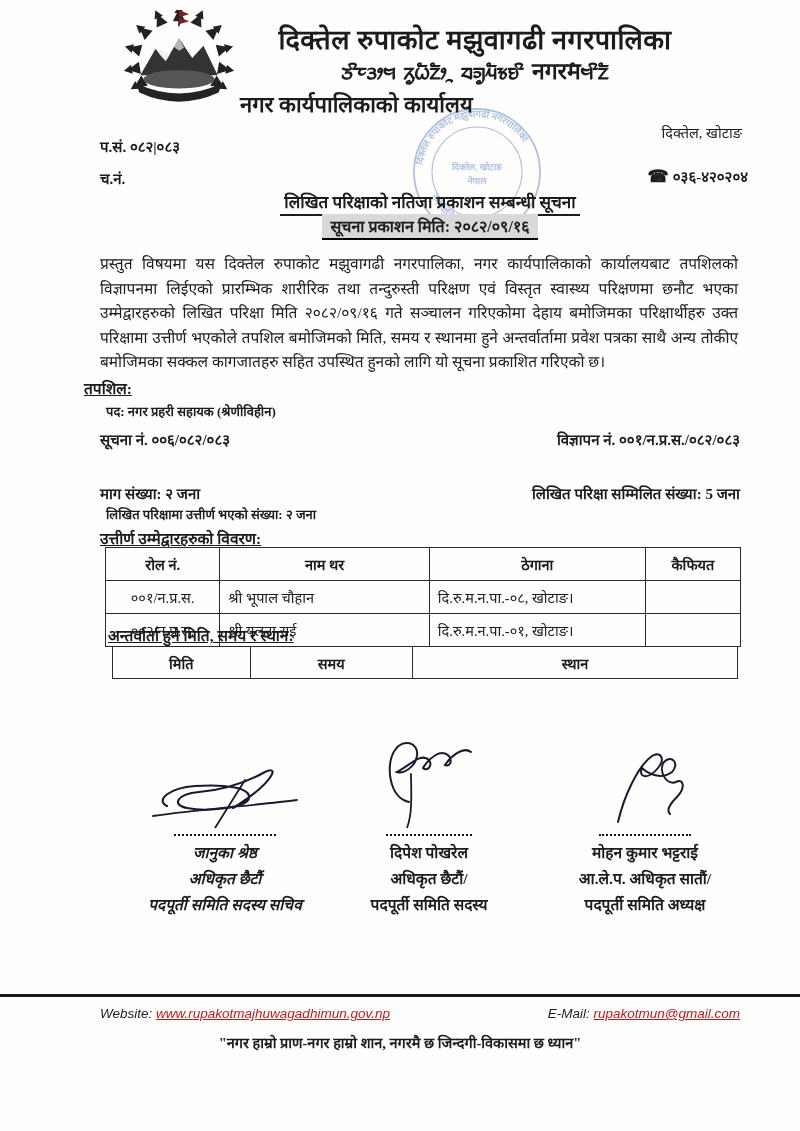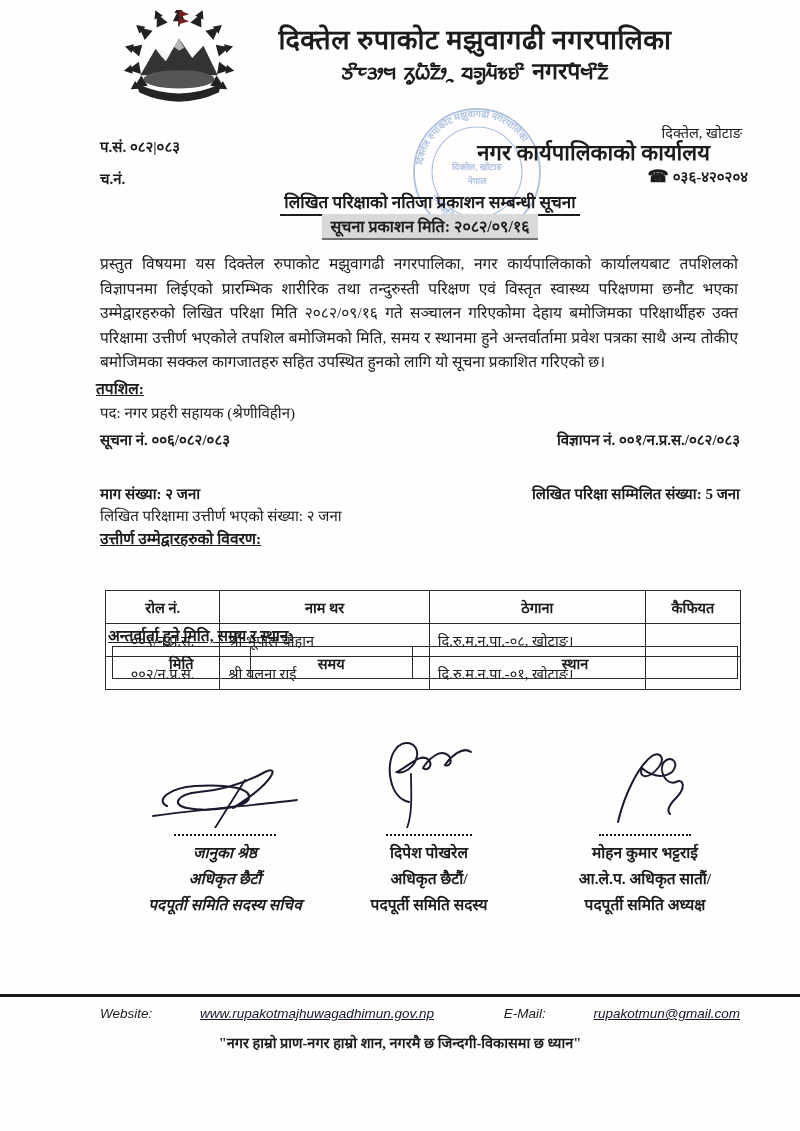--- a/index.html
+++ b/index.html
@@ -8,52 +8,52 @@
     position:relative; width:800px; height:1131px; margin:0 auto;
     background:#fffefd; color:#1c1c1c; overflow:hidden;
   }
   .abs { position:absolute; }
   
   .logo { left:122px; top:10px; width:114px; height:106px; }
   .hdr-name   { left:240px; top:20px; width:470px; text-align:center;
                 font-size:27px; font-weight:bold; letter-spacing:.5px; }
   .hdr-kirat  { left:240px; top:54px; width:470px; text-align:center;
                 font-size:23px; font-weight:bold; font-family:"DejaVu Sans",sans-serif; }
-  .hdr-office { left:240px; top:88px; width:470px; text-align:right;
-                font-size:22px; font-weight:bold;margin-top:48px; }
+  .hdr-office { left:240px; top:88px; width:470px; text-align:left;
+                font-size:22px; font-weight:bold; }
   .hdr-loc    { right:58px; top:122px; font-size:14.5px; }
   .hdr-phone  { right:52px; top:140px; font-size:15px; font-weight:bold;margin-top:26px; }
   .hdr-phone .ph-icon { font-size:17px; margin-right:4px; }
   .ref-no  { left:100px; top:136px; font-size:15px; font-weight:bold; }
   .disp-no { left:100px; top:168px; font-size:15px; font-weight:bold; }
   
   .stamp { left:392px; top:90px; opacity:.45; pointer-events:none; }
   
   .title-wrap { left:100px; top:190px; width:660px; text-align:center; }
   .n-title { display:inline-block; font-size:17px; font-weight:bold;
              border-bottom:2px solid #1c1c1c; padding:0 4px 1px; }
   .n-sub-wrap { left:100px; top:214px; width:660px; text-align:center; }
   .n-sub { display:inline-block; font-size:16px; font-weight:bold;
-           background:#d9d9d9; border-bottom:2px solid #737373; padding:1px 8px; }
+           background:#d9d9d9; border-bottom:2px solid #000000; padding:1px 8px; }
   
   .para { left:100px; top:252px; width:638px; font-size:15.5px;
           line-height:24.5px; text-align:justify; }
   
   .sec-head { font-size:15.5px; font-weight:bold; text-decoration:underline; }
-  .d-tapasil { left:96px; top:377px; }
-  .d-line { left:100px; top:402px; width:640px; font-size:15px; font-weight:normal; }
+  .d-tapasil { left:84px; top:377px; }
+  .d-line { left:106px; top:402px; width:640px; font-size:13px; font-weight:bold; }
   .d-row  { left:100px; width:640px; font-size:15px; font-weight:bold;
             display:flex; justify-content:space-between; }
   .d-row .r { text-align:right; }
   
   .t-head1 { left:100px; top:527px; }
   table { border-collapse:collapse; }
   td, th { border:1.6px solid #2b2b2b; font-size:14.5px; padding:3px 8px; }
   th { font-weight:bold; }
-  .tbl1 { left:105px; top:547px; width:636px;margin-top:43px; }
+  .tbl1 { left:105px; top:547px; width:636px; }
   .tbl1 th { text-align:center; }
   .tbl1 th.c, .tbl1 td.c { text-align:center; }
   .tbl1 col.c1{width:18%;} .tbl1 col.c2{width:33%;} .tbl1 col.c3{width:34%;} .tbl1 col.c4{width:15%;}
   .tbl1 tr { height:33px; }
   .t-head2 { left:108px; top:624px; }
   .tbl2 { left:112px; top:646px; width:626px; }
   .tbl2 th, .tbl2 td { text-align:center; }
   .tbl2 col.c1{width:22%;} .tbl2 col.c2{width:26%;} .tbl2 col.c3{width:52%;}
   .tbl2 tr.hd { height:32px; } .tbl2 tr.bd { height:62px; }
   .tbl2 td { vertical-align:top; padding-top:4px; line-height:24px; }
@@ -63,21 +63,21 @@
   .sig-art { height:62px; position:relative; }
   .sig-art svg { position:absolute; left:50%; transform:translateX(-50%); bottom:-6px; }
   .dots { display:inline-block; border-bottom:2.6px dotted #161616; height:2px; margin-top:2px; }
   .s1 .dots{width:102px;} .s2 .dots{width:86px;} .s3 .dots{width:92px;}
   .sig-name, .sig-rank, .sig-role { font-size:15.5px; font-weight:bold; line-height:26px; }
   
   .f-rule { left:0; top:994px; width:800px; height:3px; background:#1a1a1a; }
   .f-line { left:100px; top:1006px; width:640px; display:flex;
             justify-content:space-between; font-size:13.5px; font-style:italic;
             font-family:"Liberation Sans","DejaVu Sans",sans-serif; }
-  .f-line a { color:#0f172a;margin-left:44px; }
+  .f-line a { color:#b91c1c; }
   .f-slogan { left:0; top:1032px; width:800px; text-align:center;
               font-size:14.5px; font-weight:bold; }
 </style>
 </head>
 <body>
 
 <div class="page">
 
   <svg class="abs logo" viewBox="0 0 112 104">
     <defs>
@@ -114,21 +114,21 @@
       <textPath href="#arcT" startOffset="4%">दिक्तेल रुपाकोट मझुवागढी नगरपालिका</textPath>
     </text>
     <text fill="#4d79bd" font-size="9.5" font-weight="bold">
       <textPath href="#arcB" startOffset="12%">नगरपालिकाको कार्यालय</textPath>
     </text>
     <text x="85" y="80" text-anchor="middle" fill="#4d79bd" font-size="9" font-weight="bold">दिक्तेल, खोटाङ</text>
     <text x="85" y="94" text-anchor="middle" fill="#4d79bd" font-size="9" font-weight="bold">नेपाल</text>
   </svg>
 
   <div class="abs hdr-name">दिक्तेल रुपाकोट मझुवागढी नगरपालिका</div>
-  <div class="abs hdr-kirat">ᤍᤡᤰᤋᤣᤗ ᤖᤢᤐᤠᤁᤥᤳ ᤔᤈᤢᤘᤠᤃᤎᤡ नगरपᤠᤗᤡᤁᤠ</div>
+  <div class="abs hdr-kirat">ᤍᤡᤰᤋᤣᤗ ᤖᤢᤐᤠᤁᤥᤳ ᤔᤈᤢᤘᤠᤃᤎᤡ नगरमᤠᤗᤡᤁᤠ</div>
   <div class="abs hdr-office">नगर कार्यपालिकाको कार्यालय</div>
   <div class="abs hdr-loc">दिक्तेल, खोटाङ</div>
   <div class="abs hdr-phone">
     <span class="ph-icon">☎</span><span>०३६-४२०२०४</span>
   </div>
   <div class="abs ref-no">प.सं. ०८२|०८३</div>
   <div class="abs disp-no">च.नं.</div>
 
   <div class="abs title-wrap">
     <span class="n-title">लिखित परिक्षाको नतिजा प्रकाशन सम्बन्धी सूचना</span>

